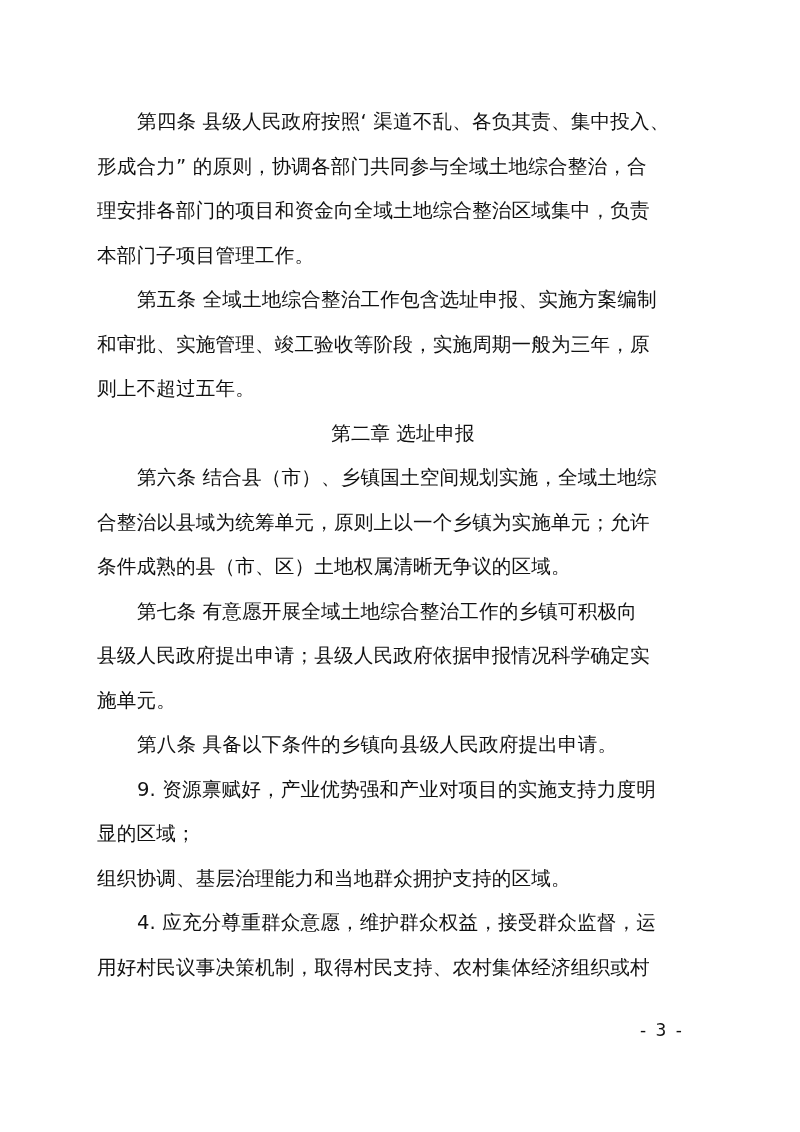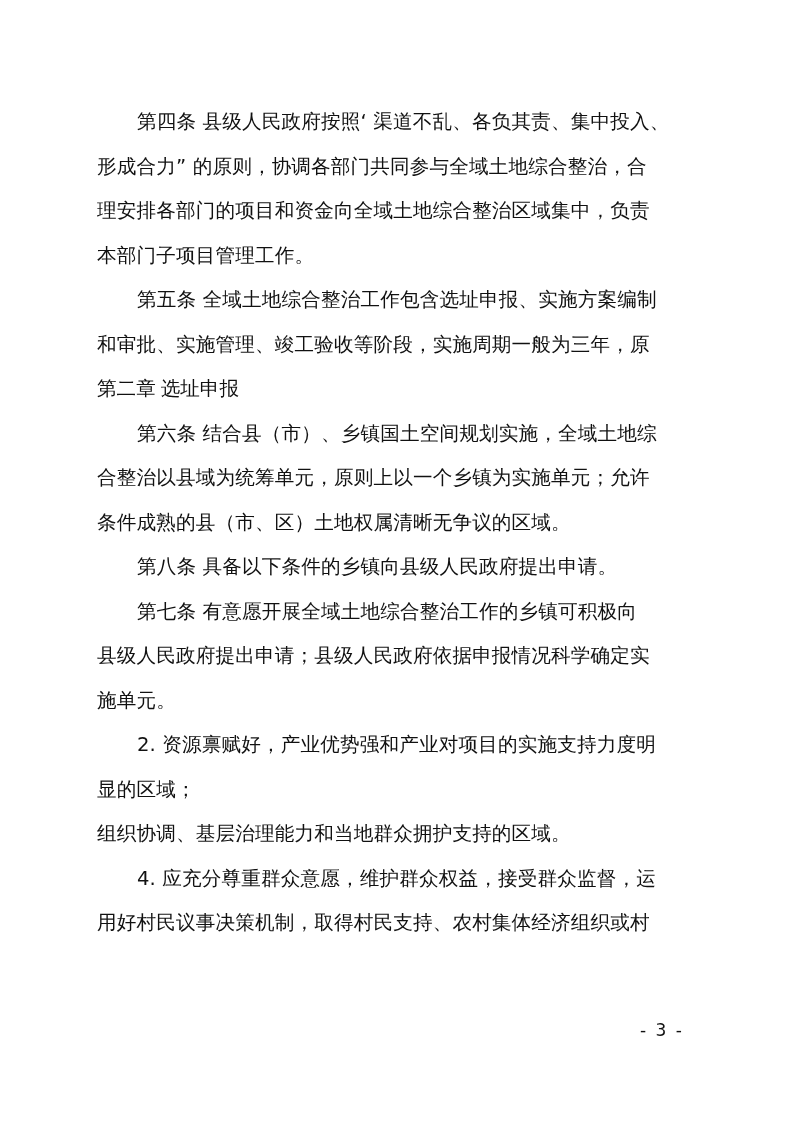--- a/index.html
+++ b/index.html
@@ -3,63 +3,64 @@
 <meta charset="utf-8">
 <style>
   html, body { margin: 0; padding: 0; background: #ffffff; }
   body { width: 800px; height: 1132px; position: relative; overflow: hidden;
          font-family: "DejaVu Sans", "Liberation Sans", sans-serif; color: #111; }
   .page { position: absolute; left: 0; top: 0; width: 800px; height: 1040px; }
   .content { position: absolute; left: 97px; top: 100px; width: 612px; }
   .para { font-size: 19.6px; line-height: 44.5px; text-align: justify; text-align-last: left;
           text-indent: 40px; margin: 0; letter-spacing: 0.15px; white-space: normal; }
   .line { display: block; white-space: nowrap; }
-  .heading { font-size: 19.6px; line-height: 44.5px; text-align: left; margin: 0; font-family: Liberation Serif, serif; }
+  .heading { font-size: 19.6px; line-height: 44.5px; text-align: center; margin: 0; }
   .page-number { position: absolute; left: 640px; top: 1020px; font-size: 17px;
                  letter-spacing: 2px; }
 </style>
 </head>
 <body>
 
 <div class="page">
   <div class="content">
 
     <p class="para">
       <span class="line">第四条  县级人民政府按照‘ 渠道不乱、各负其责、集中投入、</span>
       <span class="line" style="text-indent:0">形成合力” 的原则，协调各部门共同参与全域土地综合整治，合</span>
       <span class="line" style="margin-left:-40px">理安排各部门的项目和资金向全域土地综合整治区域集中，负责</span>
       <span class="line" style="margin-left:-40px">本部门子项目管理工作。</span>
     </p>
 
     <p class="para">
       <span class="line">第五条  全域土地综合整治工作包含选址申报、实施方案编制</span>
       <span class="line" style="margin-left:-40px">和审批、实施管理、竣工验收等阶段，实施周期一般为三年，原</span>
+      <span class="line" style="margin-left:-40px">则上不超过五年。</span>
     </p>
 
     <p class="heading">第二章  选址申报</p>
 
     <p class="para">
       <span class="line">第六条  结合县（市）、乡镇国土空间规划实施，全域土地综</span>
       <span class="line" style="margin-left:-40px">合整治以县域为统筹单元，原则上以一个乡镇为实施单元；允许</span>
       <span class="line" style="margin-left:-40px">条件成熟的县（市、区）土地权属清晰无争议的区域。</span>
     </p>
 
     <p class="para">
-      <span class="line">第八条  具备以下条件的乡镇向县级人民政府提出申请。</span>
-    </p>
-
-    <p class="para">
       <span class="line">第七条  有意愿开展全域土地综合整治工作的乡镇可积极向</span>
       <span class="line" style="margin-left:-40px">县级人民政府提出申请；县级人民政府依据申报情况科学确定实</span>
       <span class="line" style="margin-left:-40px">施单元。</span>
     </p>
 
+    <p class="para">
+      <span class="line">第八条  具备以下条件的乡镇向县级人民政府提出申请。</span>
+    </p>
+
 
     <p class="para">
-      <span class="line">2. 资源禀赋好，产业优势强和产业对项目的实施支持力度明</span>
+      <span class="line">9. 资源禀赋好，产业优势强和产业对项目的实施支持力度明</span>
       <span class="line" style="margin-left:-40px">显的区域；</span>
     </p>
 
     <p class="para">
       <span class="line" style="margin-left:-40px">组织协调、基层治理能力和当地群众拥护支持的区域。</span>
     </p>
 
     <p class="para">
       <span class="line">4. 应充分尊重群众意愿，维护群众权益，接受群众监督，运</span>
       <span class="line" style="margin-left:-40px">用好村民议事决策机制，取得村民支持、农村集体经济组织或村</span>

